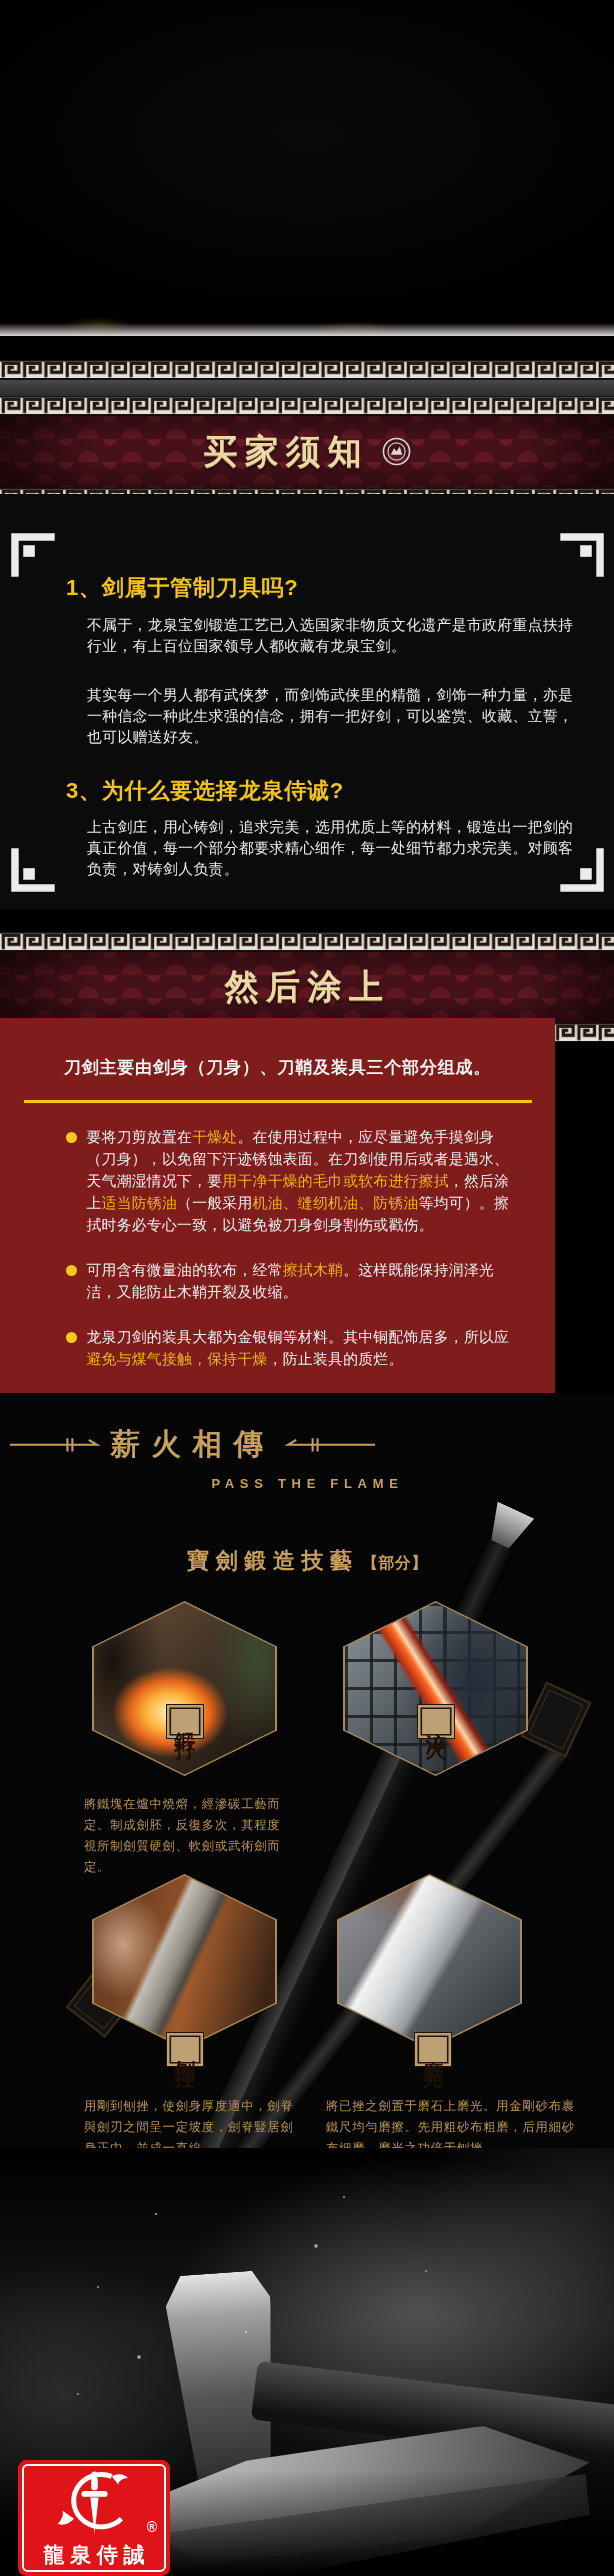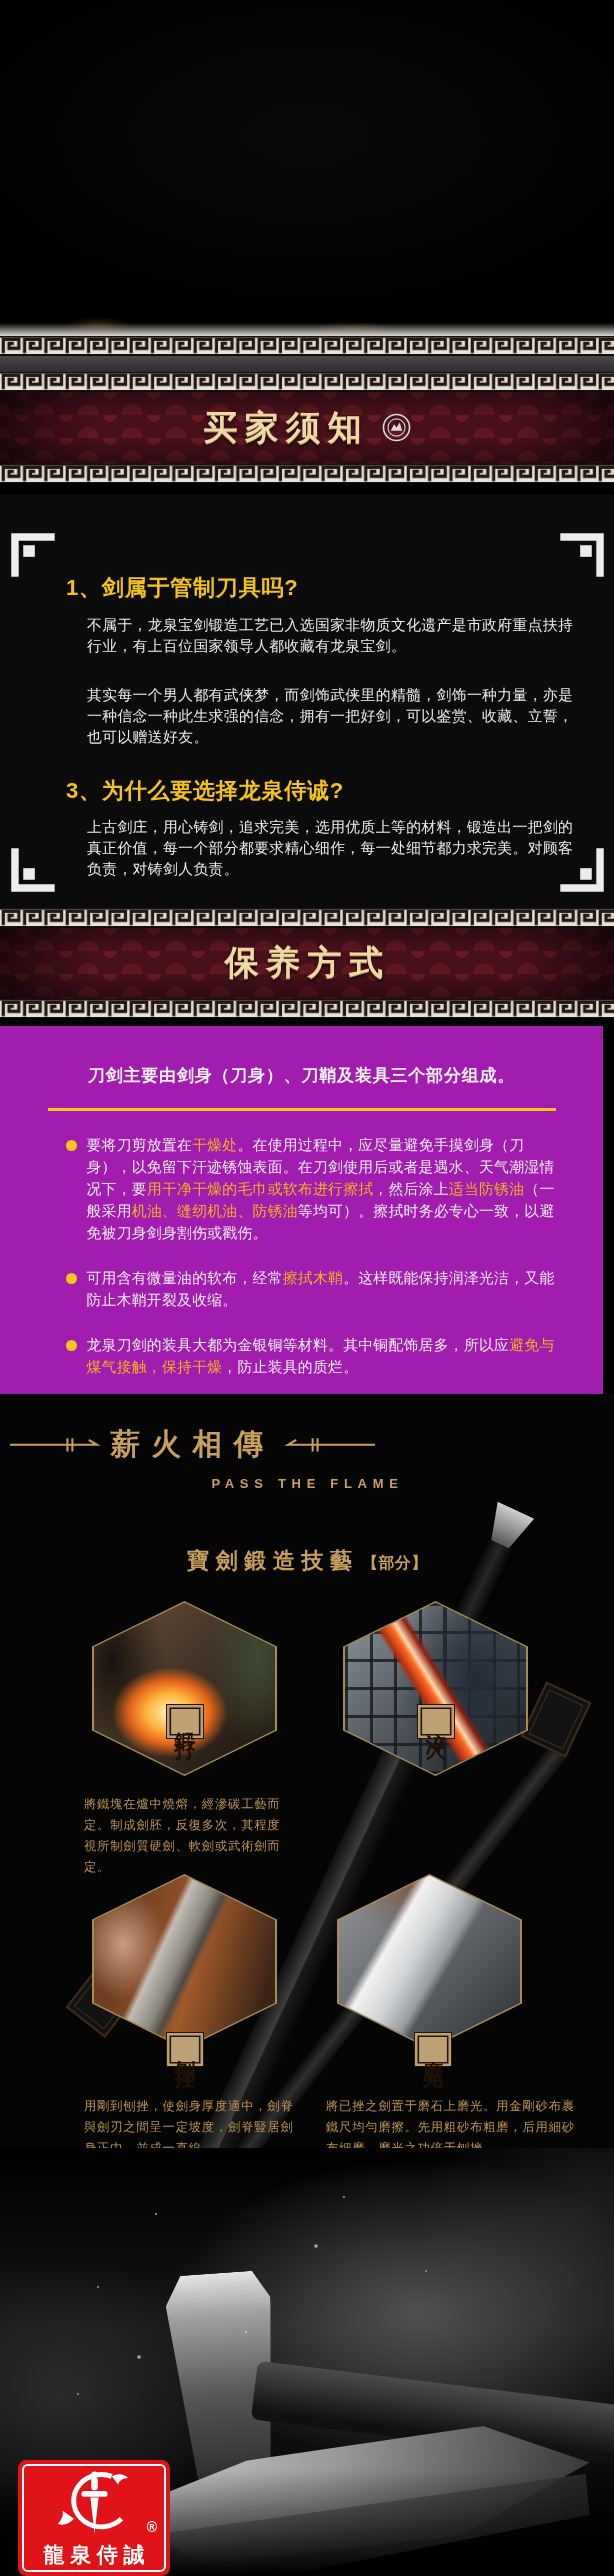--- a/index.html
+++ b/index.html
@@ -11,21 +11,21 @@
   #top-void{top:0;left:0;width:615px;height:336px;
     background:
       radial-gradient(49px 11.5px at 98px 325px, rgba(190,150,40,.25), transparent 70%),
       radial-gradient(57px 9.8px at 353px 328px, rgba(190,150,40,.18), transparent 70%),
       radial-gradient(492px 246px at 50% 40%, #0b0908, #000 80%);}
   #top-void .glow{position:absolute;left:0;bottom:0;width:100%;height:13px;
     background:linear-gradient(to bottom, rgba(243,239,232,0), rgba(243,239,232,.9));}
 
   
   .gk-strip{display:block;width:615px;height:19.7px;}
-  .banner{left:0;width:615px;}
+  .banner{left:0;width:615px;margin-top:24px;}
   #banner1{top:336px;}
   #banner2{top:908px;}
   .gray-gap{width:615px;height:16.4px;background:linear-gradient(180deg,#4a4a4a,#363636 60%,#2e2e2e);}
   .maroon{width:615px;display:flex;align-items:center;justify-content:center;gap:11.5px;
     background-color:#47111a;
     background-image:
       linear-gradient(90deg, rgba(0,0,0,.55), rgba(0,0,0,0) 16%, rgba(0,0,0,0) 84%, rgba(0,0,0,.55)),
       linear-gradient(180deg, rgba(0,0,0,.35), rgba(0,0,0,0) 35%, rgba(0,0,0,0) 65%, rgba(0,0,0,.4)),
       radial-gradient(circle at 50% 0%, rgba(130,35,45,.5) 21%, rgba(0,0,0,0) 22%),
       radial-gradient(circle at 0% 100%, rgba(130,35,45,.4) 21%, rgba(0,0,0,0) 22%),
@@ -38,21 +38,21 @@
     text-shadow:0 0.8px 0 #8a6d3b, 0 2.5px 3.3px rgba(0,0,0,.65);}
 
   
   #qa{top:494px;left:0;width:615px;height:415px;background:#0b0b0b;}
   .bracket{position:absolute;width:48px;height:48px;}
   .qa-body{position:absolute;left:66px;right:34px;top:79px;}
   .qa-q{color:#f3c318;font-size:22px;font-weight:bold;letter-spacing:0.8px;margin:0 0 11.5px 0;}
   .qa-a{color:#ededed;font-size:14.8px;line-height:21px;margin:0 0 28px 0;letter-spacing:0.4px;padding-left:21px;}
 
   
-  #care{top:1018px;left:0;width:603px;height:375px;background:#a21caf;margin-top:8px;}
+  #care{top:1018px;left:0;width:555px;height:375px;background:#7f1d1d;}
   .care-intro{margin-top:36px;text-align:center;color:#f2f2f2;font-size:17px;font-weight:bold;
     line-height:28px;letter-spacing:0.8px;}
   .care-rule{width:508px;height:3.3px;background:#f5c71a;margin:18px auto 0 auto;}
   .care-list{margin:23px 0 0 0;padding:0 34px 0 66px;list-style:none;}
   .care-item{display:flex;gap:9.8px;margin-bottom:23px;color:#f0f0f0;font-size:14.8px;line-height:22px;letter-spacing:0.3px;}
   .care-dot{flex:0 0 10.7px;width:10.7px;height:10.7px;border-radius:50%;background:#f5c71a;margin-top:5.7px;}
   .care-text .hl{color:#f0b41e;}
 
   
   #heritage{top:1394px;left:0;width:615px;height:754px;background:#050505;overflow:hidden;}
@@ -224,21 +224,21 @@
     </div>
   </div>
 
   <div class="abs banner" id="banner2">
     <svg class="gk-strip" viewBox="0 0 750 24" width="615" height="19.7">
         <rect x="0" y="0" width="750" height="2" fill="#1a120c"></rect>
         <rect x="0" y="2" width="750" height="20" fill="url(#gk)"></rect>
         <rect x="0" y="22" width="750" height="2" fill="#1a120c"></rect>
       </svg>
     <div class="maroon">
-      <span class="banner-title">保养方式</span>
+      <span class="banner-title">然后涂上</span>
     </div>
     <svg class="gk-strip" viewBox="0 0 750 24" width="615" height="19.7">
         <rect x="0" y="0" width="750" height="2" fill="#1a120c"></rect>
         <rect x="0" y="2" width="750" height="20" fill="url(#gk)"></rect>
         <rect x="0" y="22" width="750" height="2" fill="#1a120c"></rect>
       </svg>
   </div>
 
   <div class="abs" id="care">
     <div class="care-intro">

